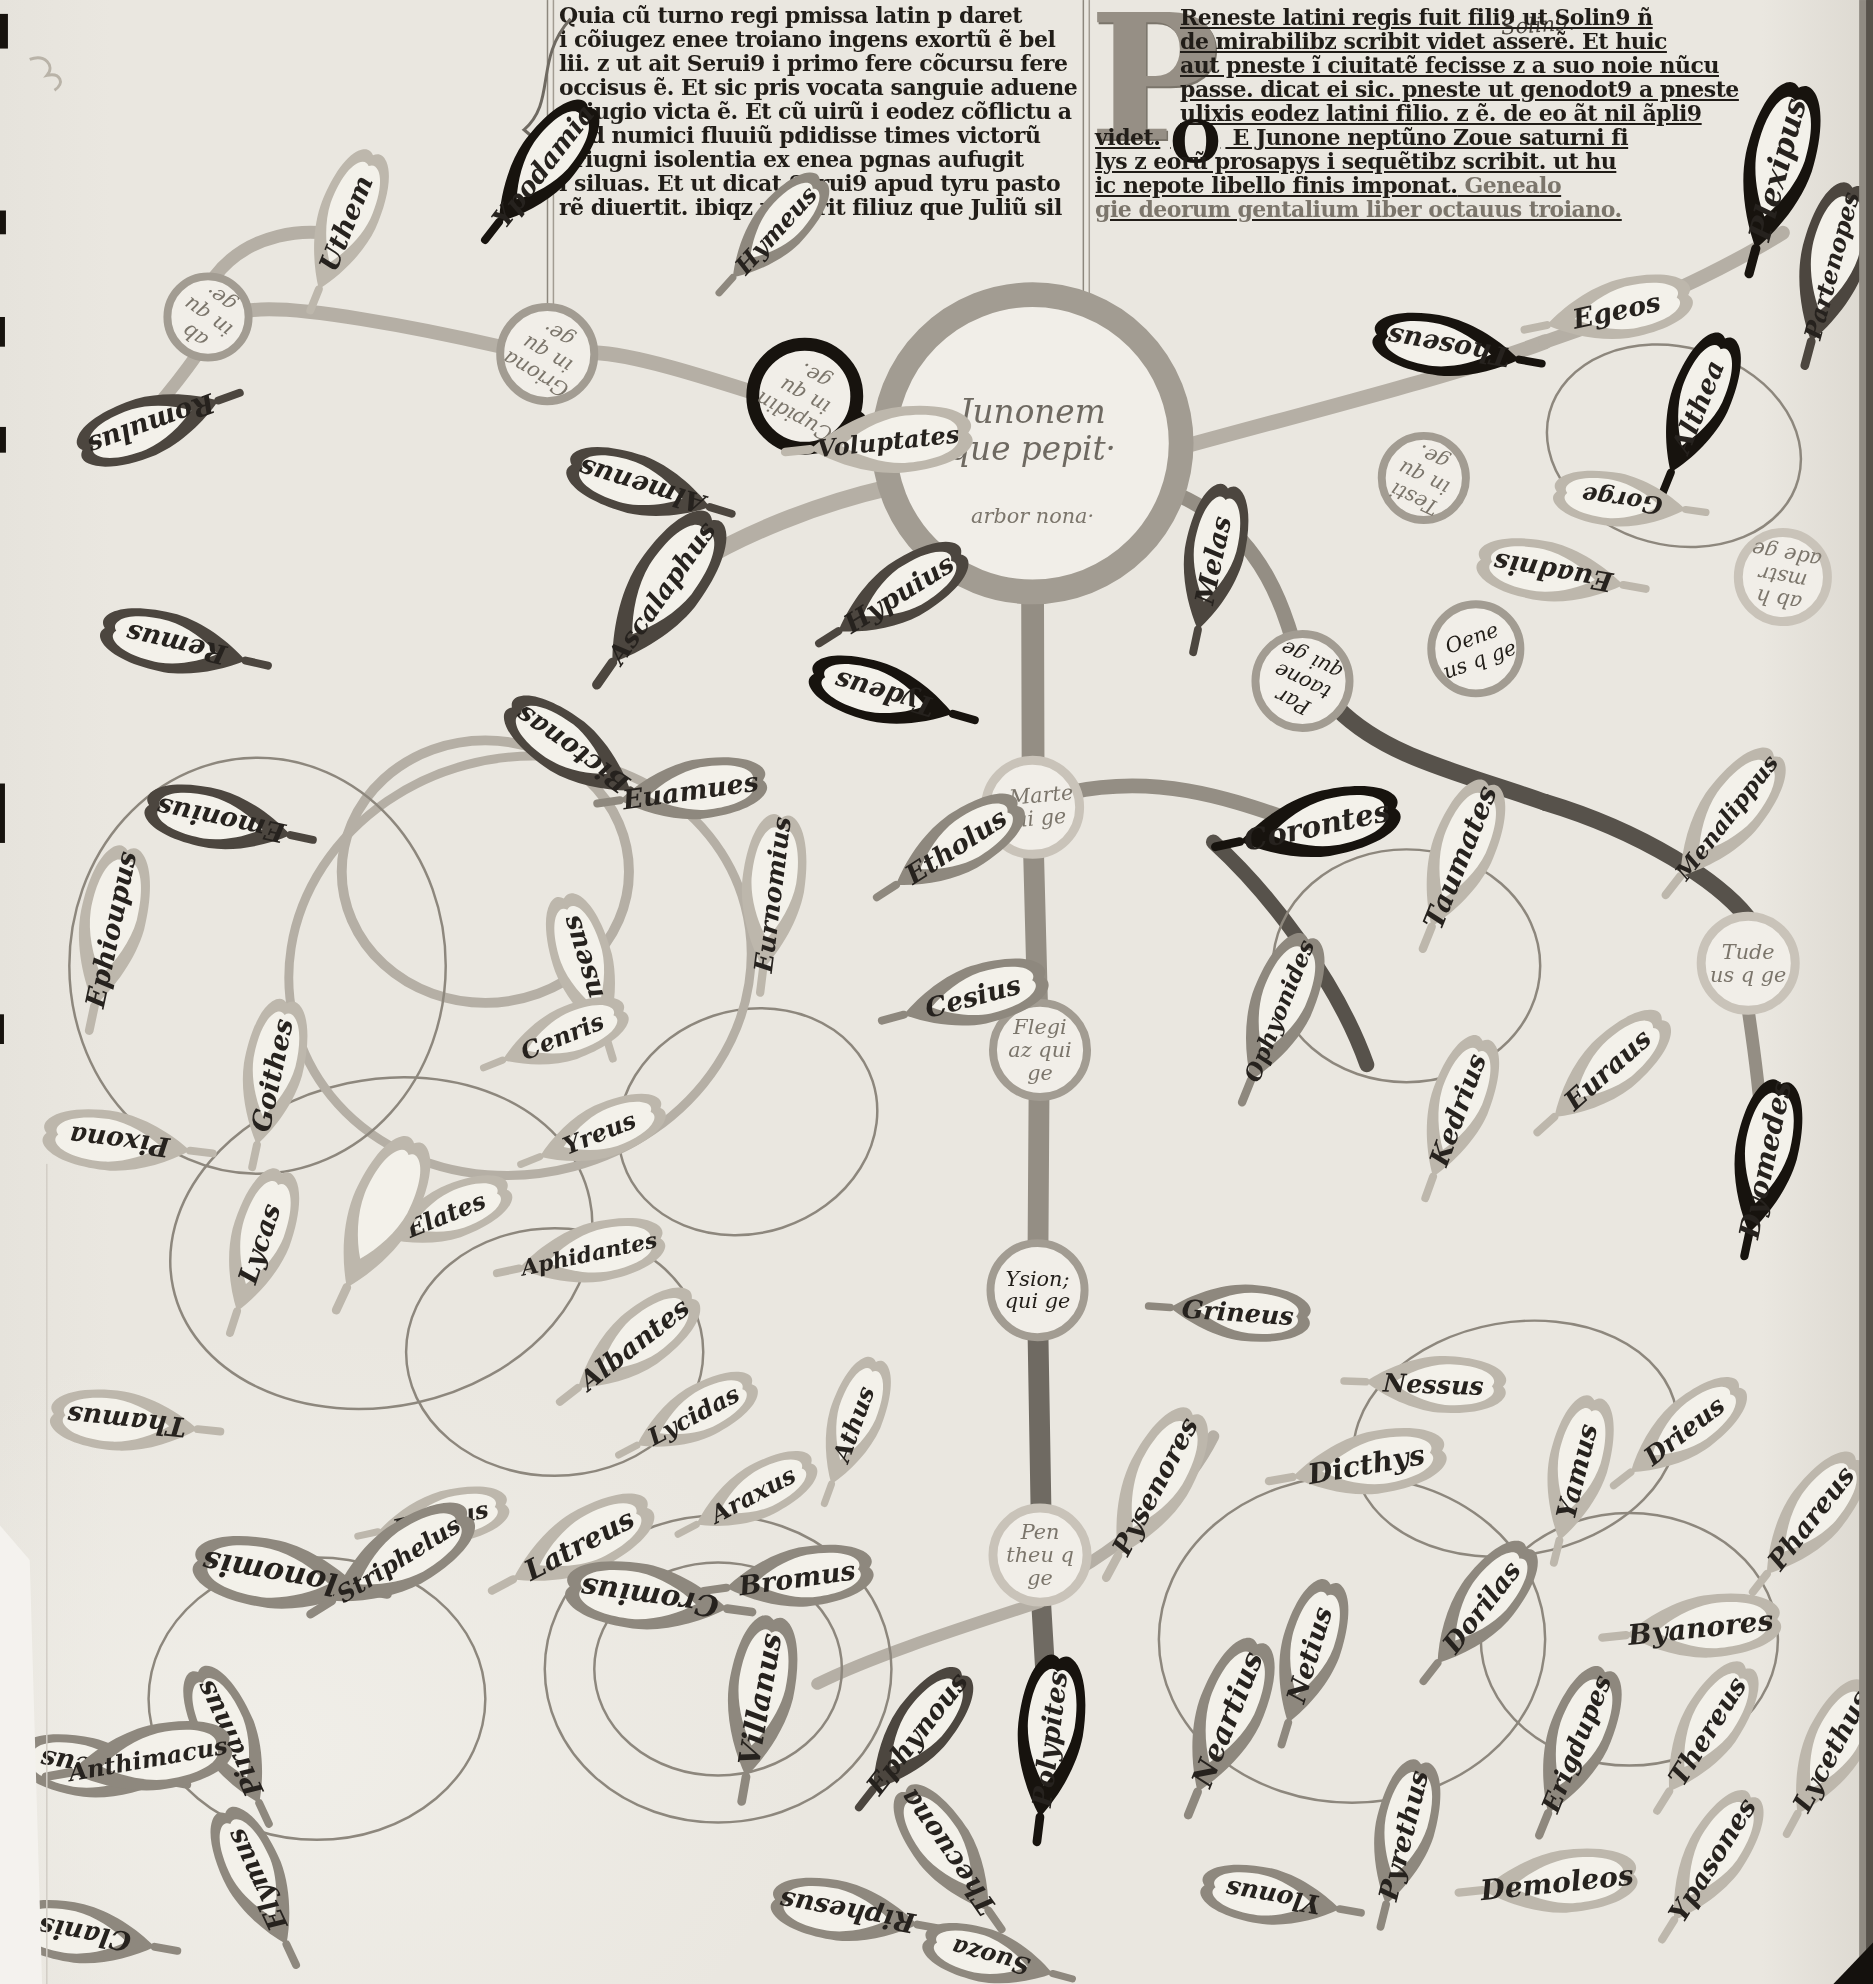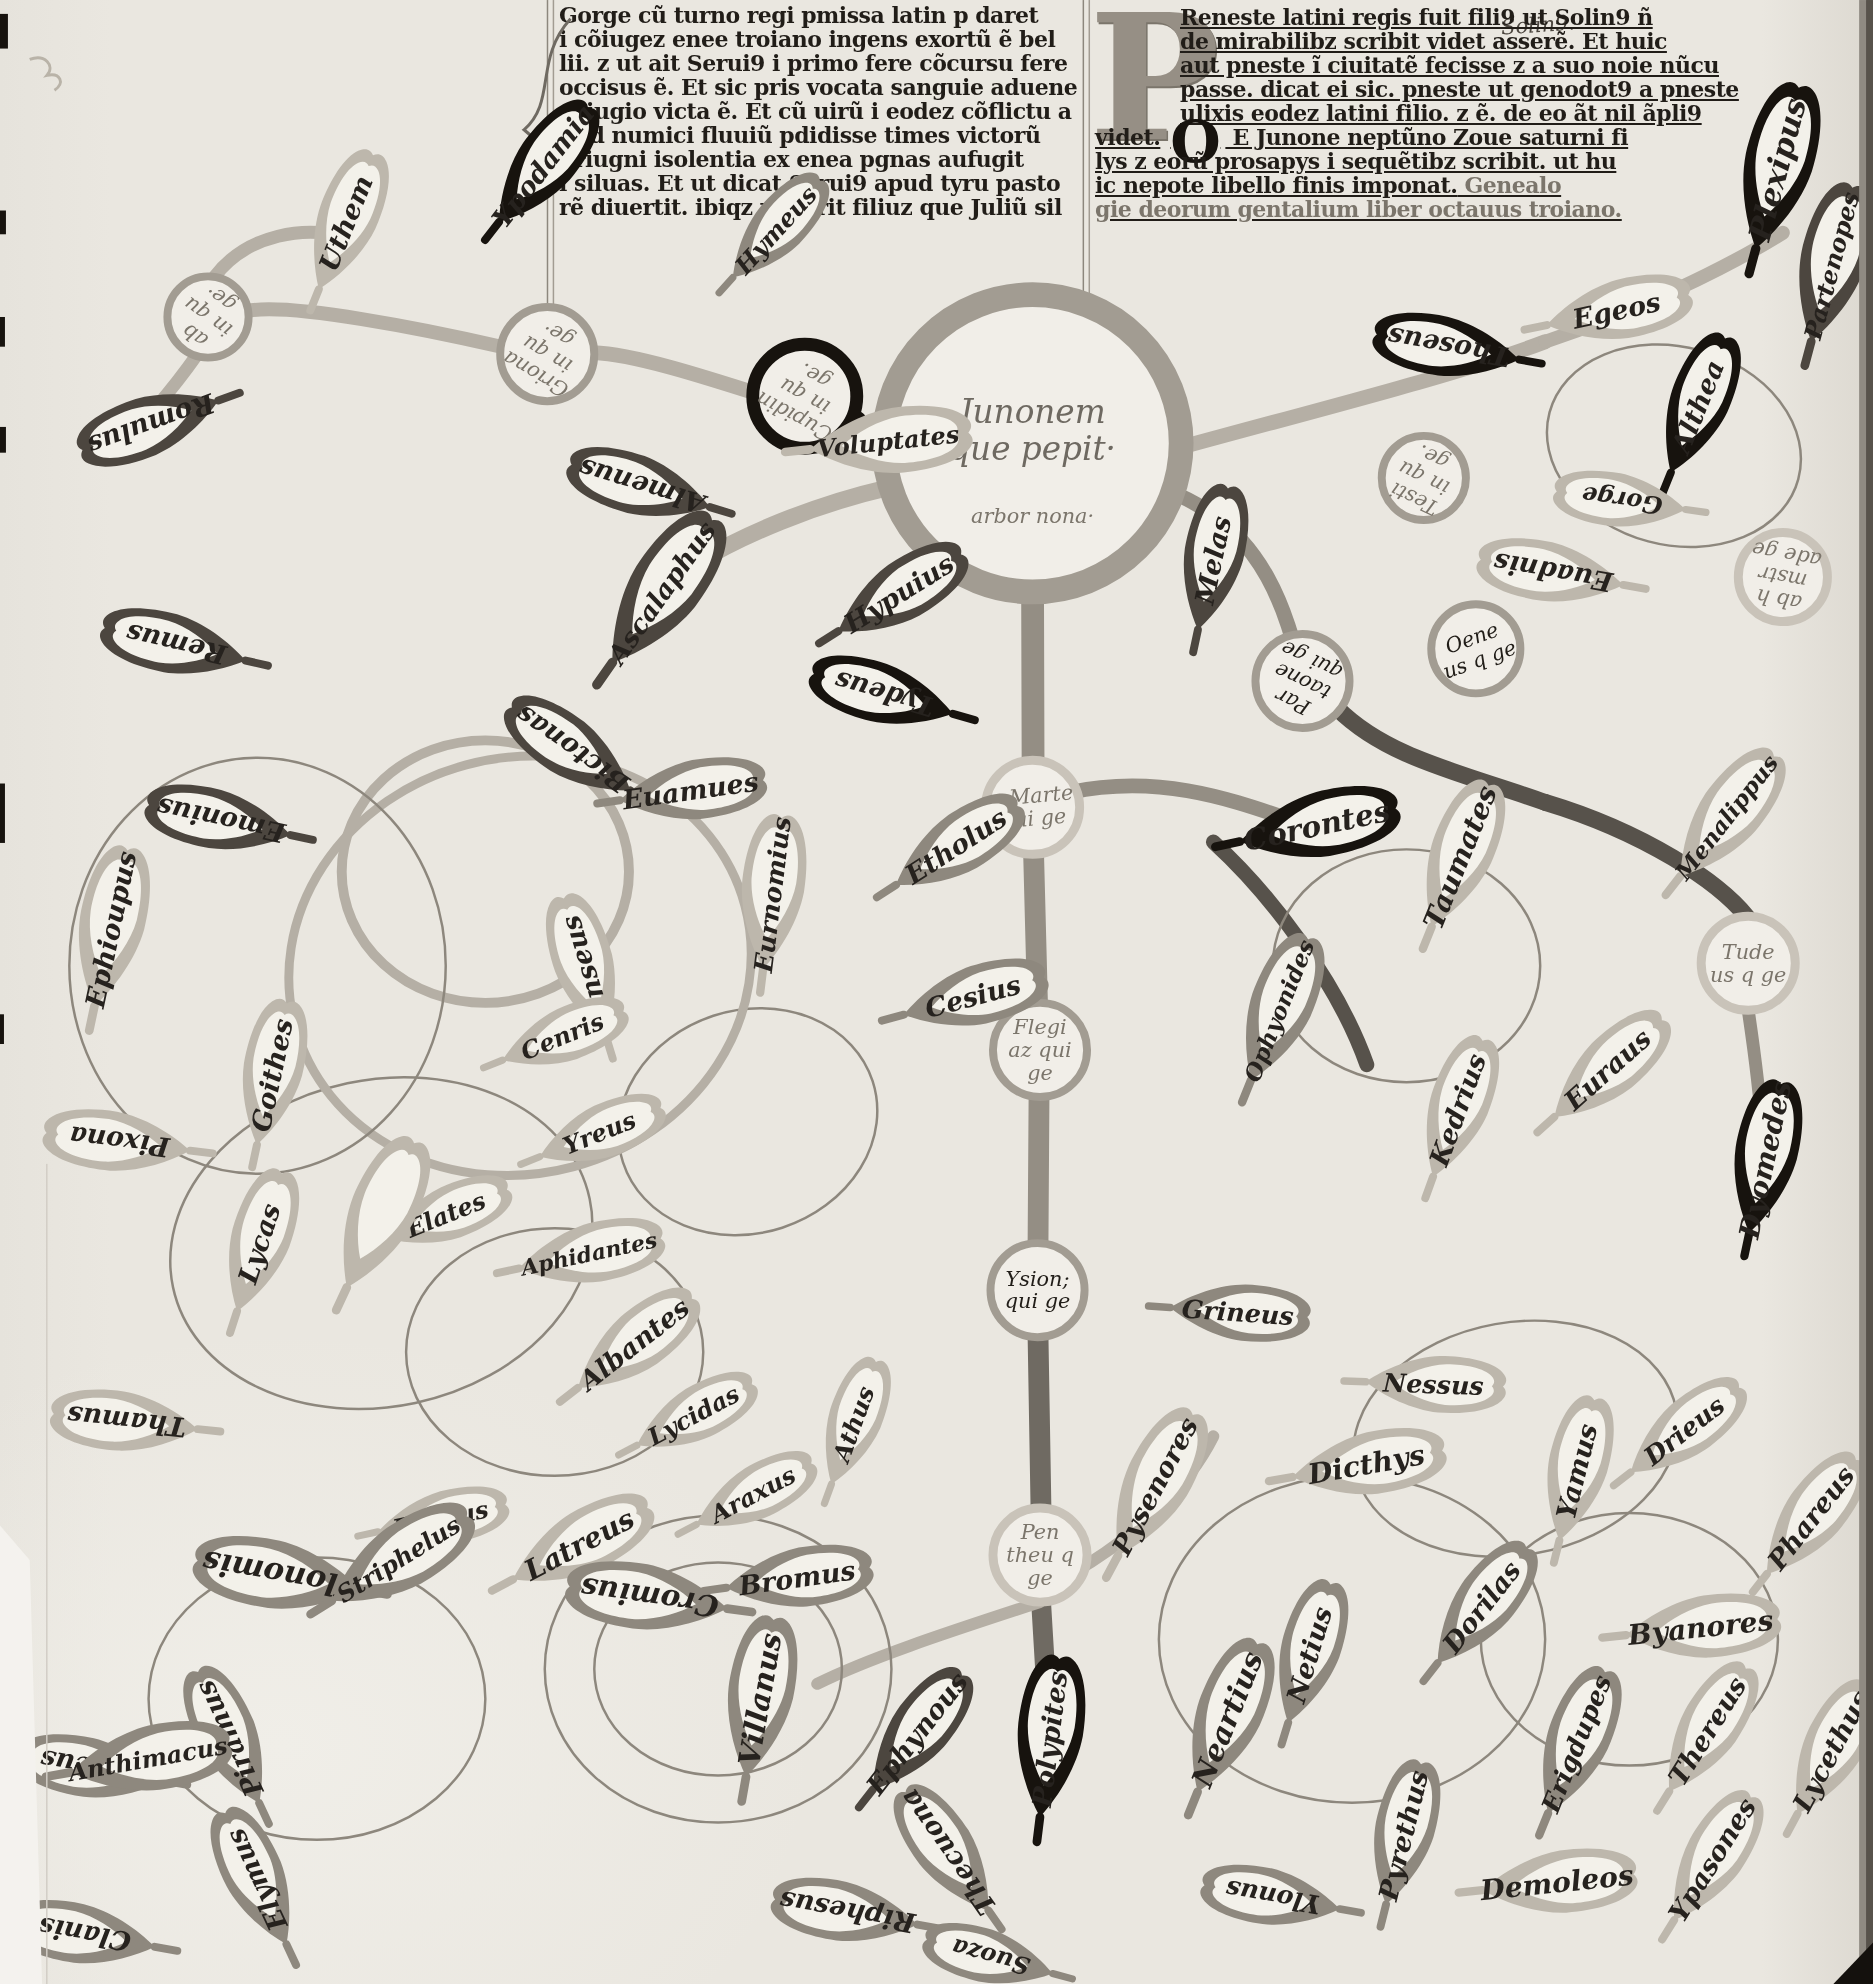--- a/index.html
+++ b/index.html
@@ -19,21 +19,21 @@
 </style>
 </head>
 <body>
 
 <div id="page">
 
   <div id="dropcapP">P</div>
   <div id="marginnote">Solin9.</div>
 
   <div class="textcol" id="leftcol" style="left:559px;top:3px;width:520px;">
-      <div class="line">Gorge cũ turno regi pmissa latin p daret</div>
+      <div class="line">Quia cũ turno regi pmissa latin p daret</div>
       <div class="line">i cõiugez enee troiano ingens exortũ ẽ bel</div>
       <div class="line">lii. z ut ait Serui9 i primo fere cõcursu fere</div>
       <div class="line">occisus ẽ. Et sic pris vocata sanguie aduene</div>
       <div class="line">cõiugio victa ẽ. Et cũ uirũ i eodez cõflictu a</div>
       <div class="line">pud numici fluuiũ pdidisse times victorũ</div>
       <div class="line">priugni isolentia ex enea pgnas aufugit</div>
       <div class="line">i siluas. Et ut dicat Serui9 apud tyru pasto</div>
       <div class="line">rẽ diuertit. ibiqz peperit filiuz que Juliũ sil</div>
     </div>
   <div class="textcol" id="rightcol" style="left:1095px;top:5px;width:570px;text-decoration:underline;">

